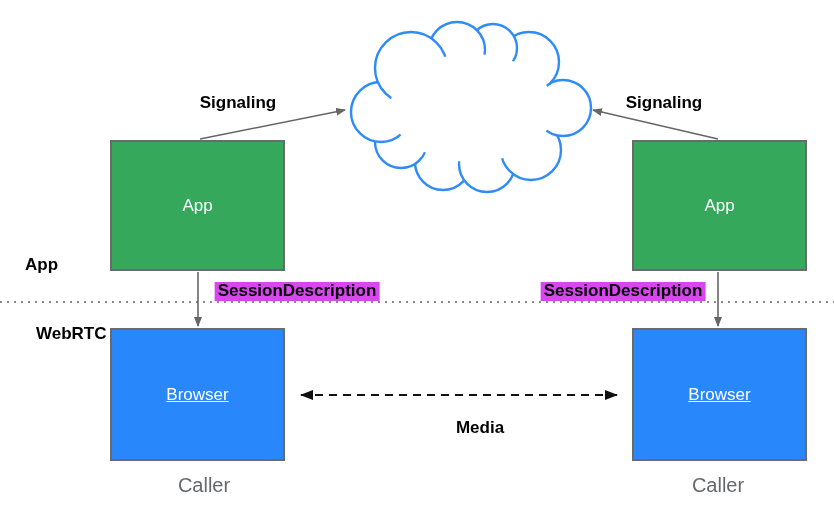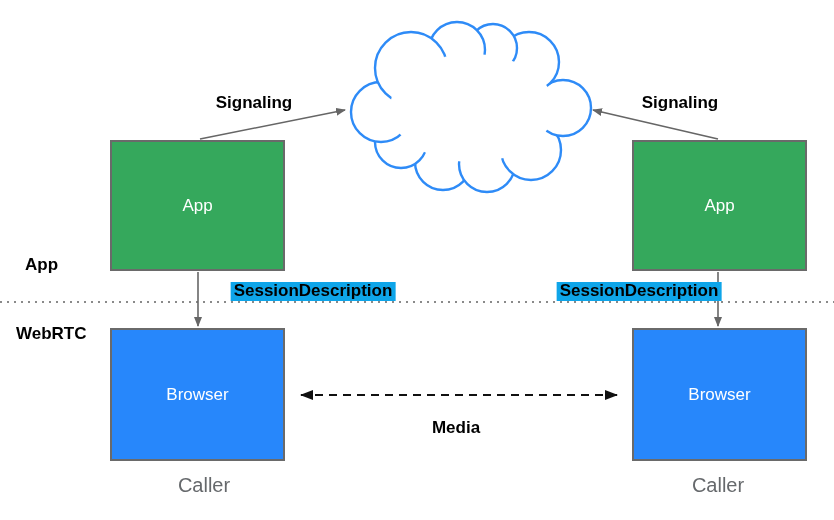--- a/index.html
+++ b/index.html
@@ -18,27 +18,27 @@
     position:relative;width:834px;height:520px;background:#ffffff;
     font-family:"Liberation Sans","DejaVu Sans",sans-serif;overflow:hidden;
   }
   #wires{position:absolute;left:0;top:0;z-index:1;}
   .node{
     position:absolute;box-sizing:border-box;border:2px solid var(--box-border);
     display:flex;align-items:center;justify-content:center;z-index:2;
     color:#ffffff;font-size:17px;
   }
   .node.green{background:var(--node-green);}
-  .node.blue{background:var(--node-blue);}
+  .node.blue{background:var(--node-blue);text-decoration:underline;}
   .lbl{
     position:absolute;z-index:3;font-weight:bold;font-size:17px;
     color:var(--label-black);line-height:1.1;white-space:nowrap;
   }
-  .centered{transform:translateX(-50%);margin-left:16px;}
-  .knockout{background:#0ea5e9;padding:0 3px;text-align:center;}
+  .centered{transform:translateX(-50%);}
+  .knockout{background:#d946ef;padding:0 3px;text-align:center;}
   .endpoint{
     position:absolute;z-index:3;font-weight:normal;font-size:20px;
     color:var(--endpoint-gray);white-space:nowrap;transform:translateX(-50%);
   }
   .cloud-bump{fill:#ffffff;stroke:var(--cloud-stroke);stroke-width:2.4;}
   .cloud-cover{fill:#ffffff;stroke:none;}
   .garrow{stroke:var(--arrow-gray);stroke-width:1.6;fill:none;}
   .ghead{fill:var(--arrow-gray);}
   .media-line{stroke:var(--media-black);stroke-width:2.2;fill:none;stroke-dasharray:8 6;}
   .mhead{fill:var(--media-black);}
@@ -94,20 +94,20 @@
     <span>Browser</span>
   </div>
   <div class="node blue" style="left:632px;top:328px;width:175px;height:133px;">
     <span>Browser</span>
   </div>
 
   <div class="lbl centered" style="left:238px;top:94px;">Signaling</div>
   <div class="lbl centered" style="left:664px;top:94px;">Signaling</div>
   <div class="lbl centered knockout" style="left:297px;top:282px;">SessionDescription</div>
   <div class="lbl centered knockout" style="left:623px;top:282px;">SessionDescription</div>
-  <div class="lbl centered" style="left:440px;top:419px;">Media</div>
+  <div class="lbl centered" style="left:480px;top:419px;">Media</div>
 
   <div class="lbl" style="left:25px;top:256px;">App</div>
-  <div class="lbl" style="left:16px;top:325px;">WebRTC</div>
+  <div class="lbl" style="left:36px;top:325px;">WebRTC</div>
 
   <div class="endpoint" style="left:204px;top:474px;">Caller</div>
   <div class="endpoint" style="left:718px;top:474px;">Caller</div>
 </div>
 
 </body></html>

